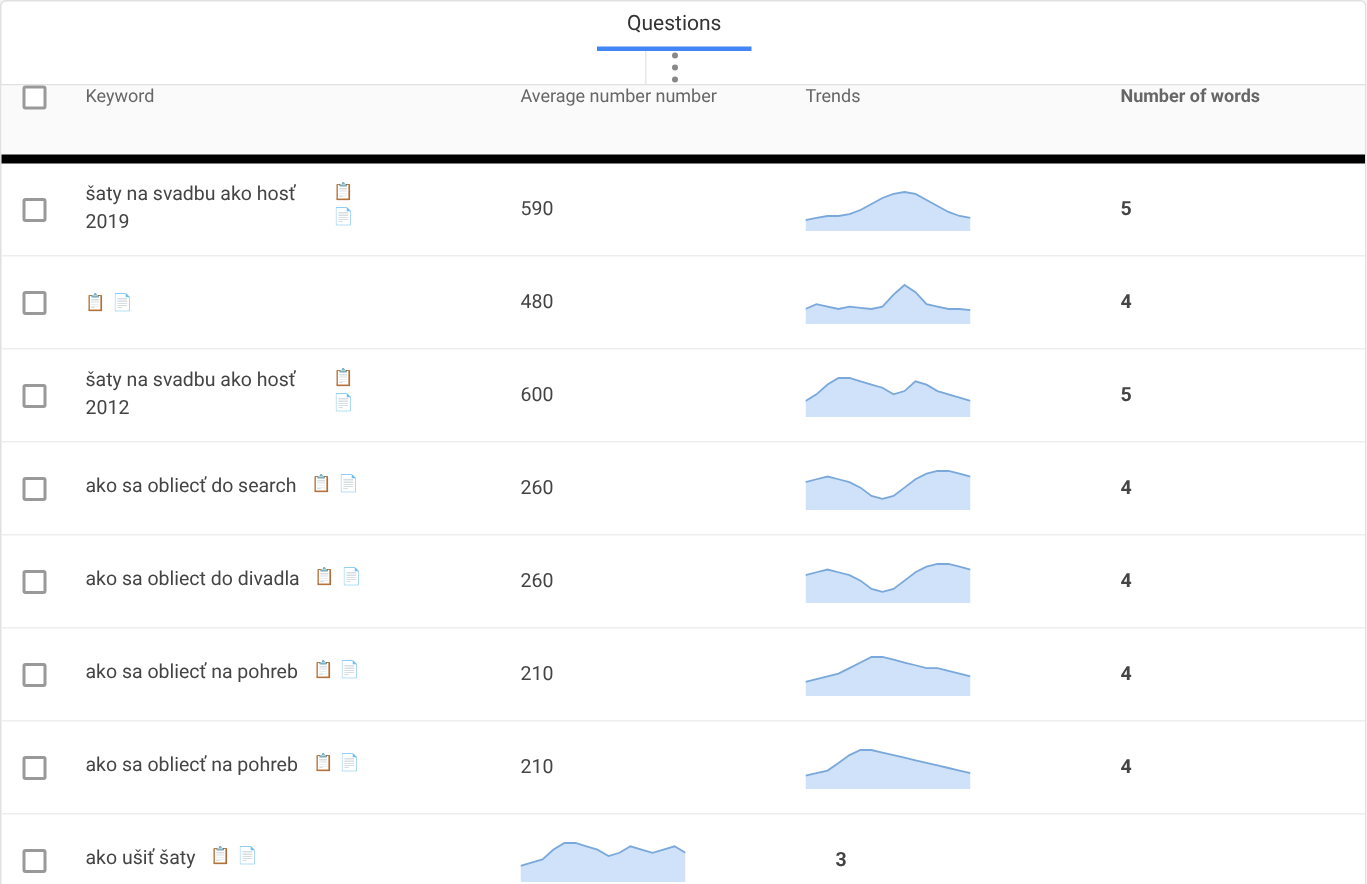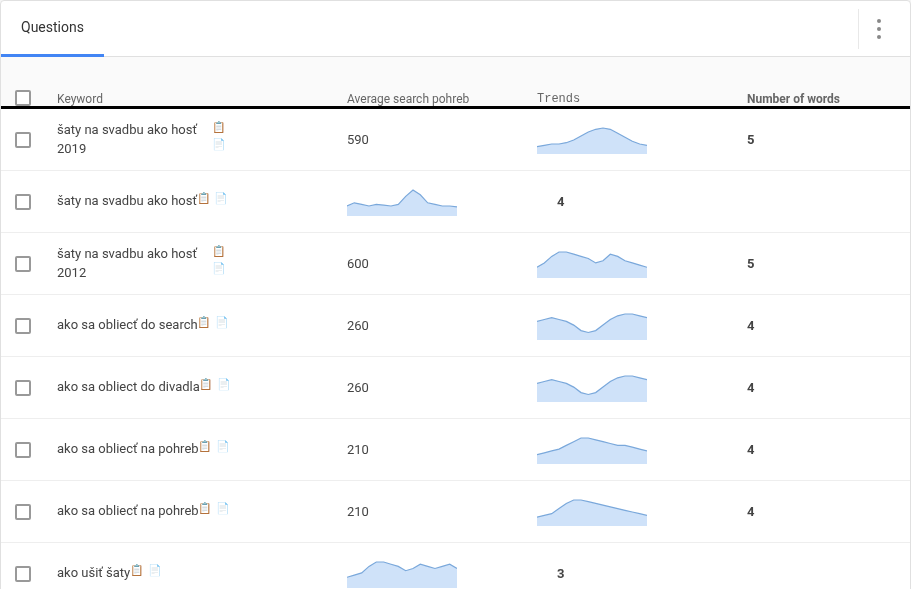--- a/index.html
+++ b/index.html
@@ -17,20 +17,21 @@
       border-radius: 4px;
       margin: 0 auto;
     }
     .tab-bar {
       display: flex;
       align-items: center;
       justify-content: space-between;
       border-bottom: 1px solid #e0e0e0;
       padding: 0 12px 0 0;
       height: 56px;
+      flex-direction: column;
     }
     .tab {
       padding: 0 20px;
       height: 56px;
       display: flex;
       align-items: center;
       font-size: 14px;
       color: #333;
       border-bottom: 3px solid #4285f4;
       font-weight: 400;
@@ -43,43 +44,43 @@
       cursor: pointer;
       display: flex;
       align-items: center;
       justify-content: center;
       border-left: 1px solid #e8e8e8;
       color: #888;
     }
     .table-wrap { width: 100%; }
     .table-head {
       display: flex;
-      align-items: flex-end;
+      align-items: flex-start;
       height: 52px;
       padding: 0 14px;
       background: #fafafa;
-      border-bottom: 3px solid #000000;
+      border-bottom: 6px solid #000000;
       font-size: 12px;
       color: #666;
     }
     .col-check { width: 42px; display: flex; align-items: center; justify-content: flex-start; }
     .col-keyword { flex: 0 0 290px; padding-right: 12px; }
     .col-avg { flex: 0 0 190px; padding-right: 12px; }
-    .col-trends { flex: 0 0 210px; padding-right: 0; font-family: Liberation Mono, monospace; }
+    .col-trends { flex: 0 0 210px; padding-right: 0; }
     .col-words { flex: 1; font-weight: bold; }
     .row {
       display: flex;
       align-items: center;
       min-height: 62px;
       padding: 12px 14px;
       border-bottom: 1px solid #eee;
       font-size: 13px;
       color: #444;
     }
-    .row .col-keyword { display: flex; align-items: flex-start; gap: 0; }
+    .row .col-keyword { display: flex; align-items: flex-start; gap: 10px; }
     .keyword-text { max-width: 155px; line-height: 1.4; }
     .icon-group { display: flex; flex-direction: column; gap: 4px; color: #bbb; font-size: 11px; }
     .icon-group.inline-icons { flex-direction: row; }
     .checkbox {
       width: 16px;
       height: 16px;
       border: 2px solid #999;
       border-radius: 2px;
       background: #fff;
       cursor: pointer;
@@ -105,21 +106,21 @@
       </span>
     </button>
   </div>
 
   <div class="table-wrap">
     <div class="table-head">
       <div class="col-check">
         <input type="checkbox" class="checkbox" style="">
       </div>
       <div class="col-keyword">Keyword</div>
-      <div class="col-avg">Average search pohreb</div>
+      <div class="col-avg">Average number number</div>
       <div class="col-trends">Trends</div>
       <div class="col-words">Number of words</div>
     </div>
     <div id="rows">
         <div class="row">
           <div class="col-check">
             <input type="checkbox" class="checkbox" style="">
           </div>
           <div class="col-keyword">
             <span class="keyword-text">šaty na svadbu ako hosť 2019</span>
@@ -135,26 +136,26 @@
                 <path d="M0.0,20.7 L7.3,19.3 L14.7,18.0 L22.0,18.0 L29.3,16.7 L36.7,14.0 L44.0,10.0 L51.3,6.0 L58.7,3.3 L66.0,2.0 L73.3,3.3 L80.7,7.3 L88.0,11.3 L95.3,15.3 L102.7,18.0 L110.0,19.3 " fill="none" stroke="#7aa8db" stroke-width="1.2"></path>
               </svg></div>
           </div>
           <div class="col-words">5</div>
         </div>
         <div class="row">
           <div class="col-check">
             <input type="checkbox" class="checkbox" style="">
           </div>
           <div class="col-keyword">
-            <span class="keyword-text">šaty na svadbu ako hosť</span>
-            <span class="icon-group inline-icons">
-              <span title="serp">📋</span>
-              <span title="copy">📄</span>
-            </span>
-          </div>
+            <span class="icon-group inline-icons">
+              <span title="serp">📋</span>
+              <span title="copy">📄</span>
+            </span>
+          </div>
+          <div class="col-avg">480</div>
           <div class="col-trends">
             <div class="trend-chart"><svg viewBox="0 0 110 28" preserveAspectRatio="none">
                 <path d="M0.0,18.0 L7.3,14.8 L14.7,16.4 L22.0,18.0 L29.3,16.4 L36.7,17.2 L44.0,18.0 L51.3,16.4 L58.7,8.4 L66.0,2.0 L73.3,6.8 L80.7,14.8 L88.0,16.4 L95.3,18.0 L102.7,18.0 L110.0,18.8 L110,28 L0,28 Z" fill="#cfe2f9" stroke="none"></path>
                 <path d="M0.0,18.0 L7.3,14.8 L14.7,16.4 L22.0,18.0 L29.3,16.4 L36.7,17.2 L44.0,18.0 L51.3,16.4 L58.7,8.4 L66.0,2.0 L73.3,6.8 L80.7,14.8 L88.0,16.4 L95.3,18.0 L102.7,18.0 L110.0,18.8 " fill="none" stroke="#7aa8db" stroke-width="1.2"></path>
               </svg></div>
           </div>
           <div class="col-words">4</div>
         </div>
         <div class="row">
           <div class="col-check">

